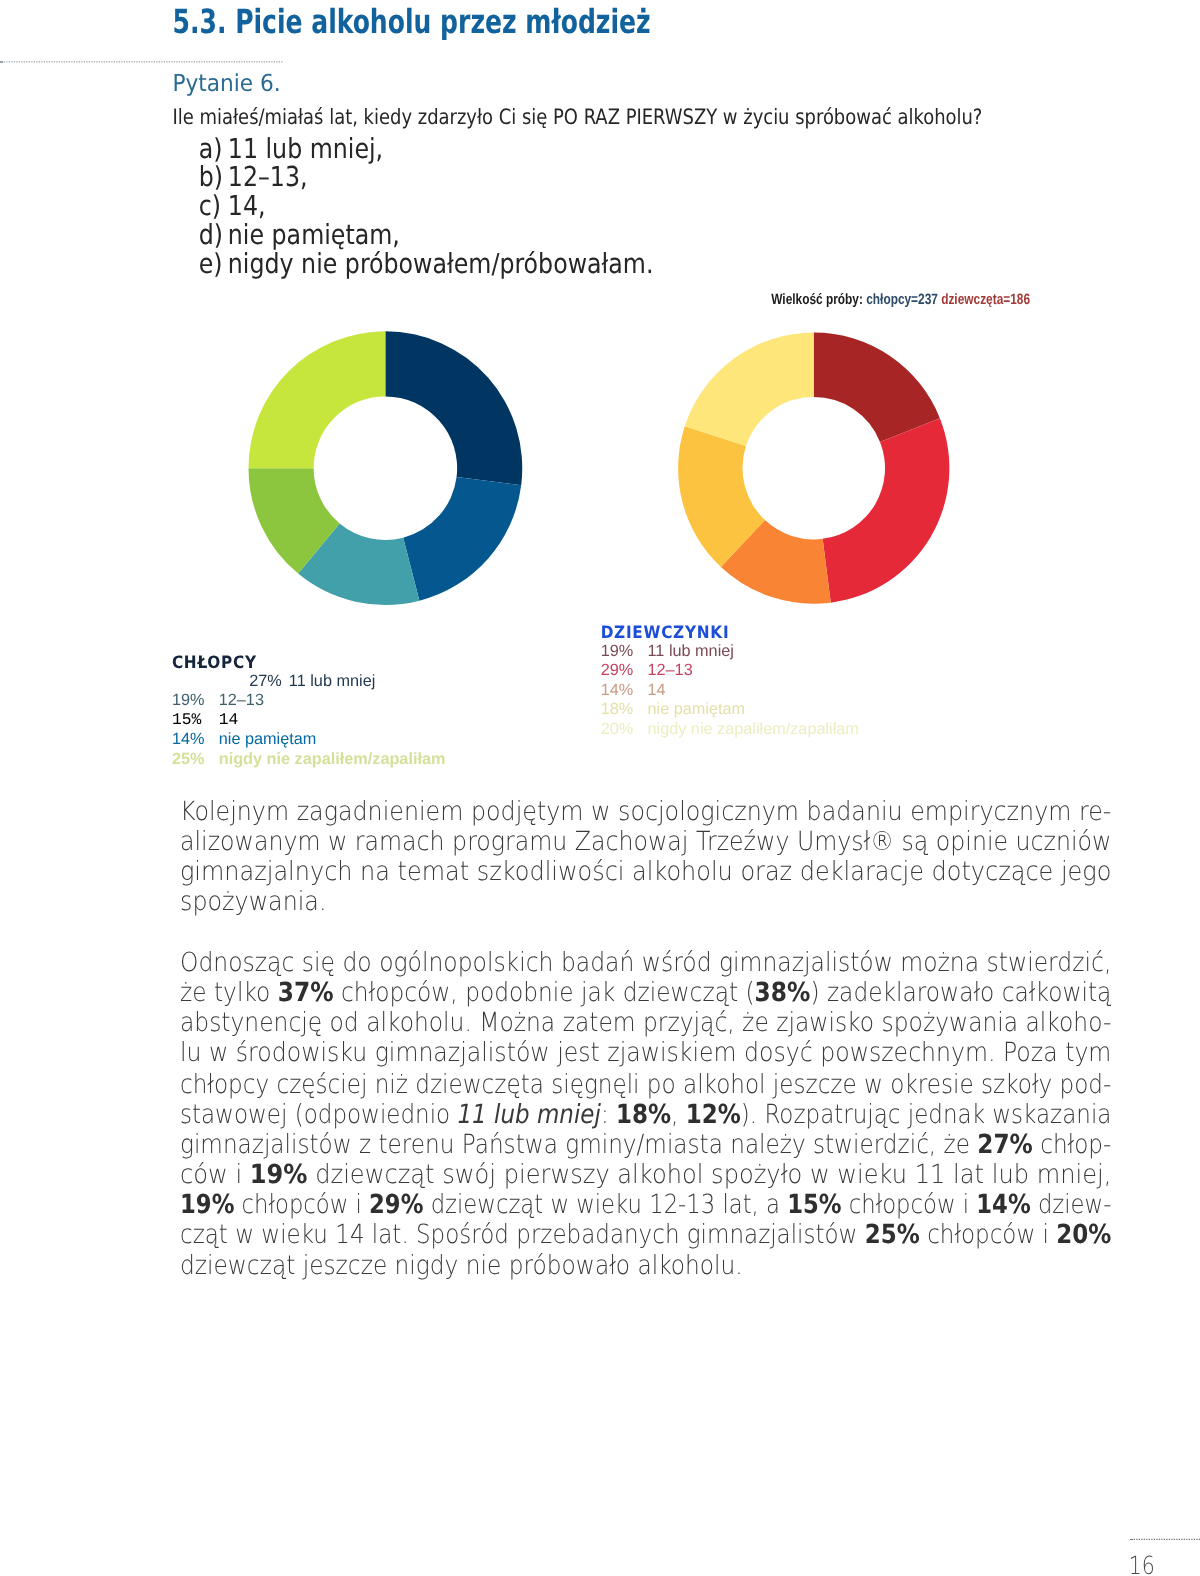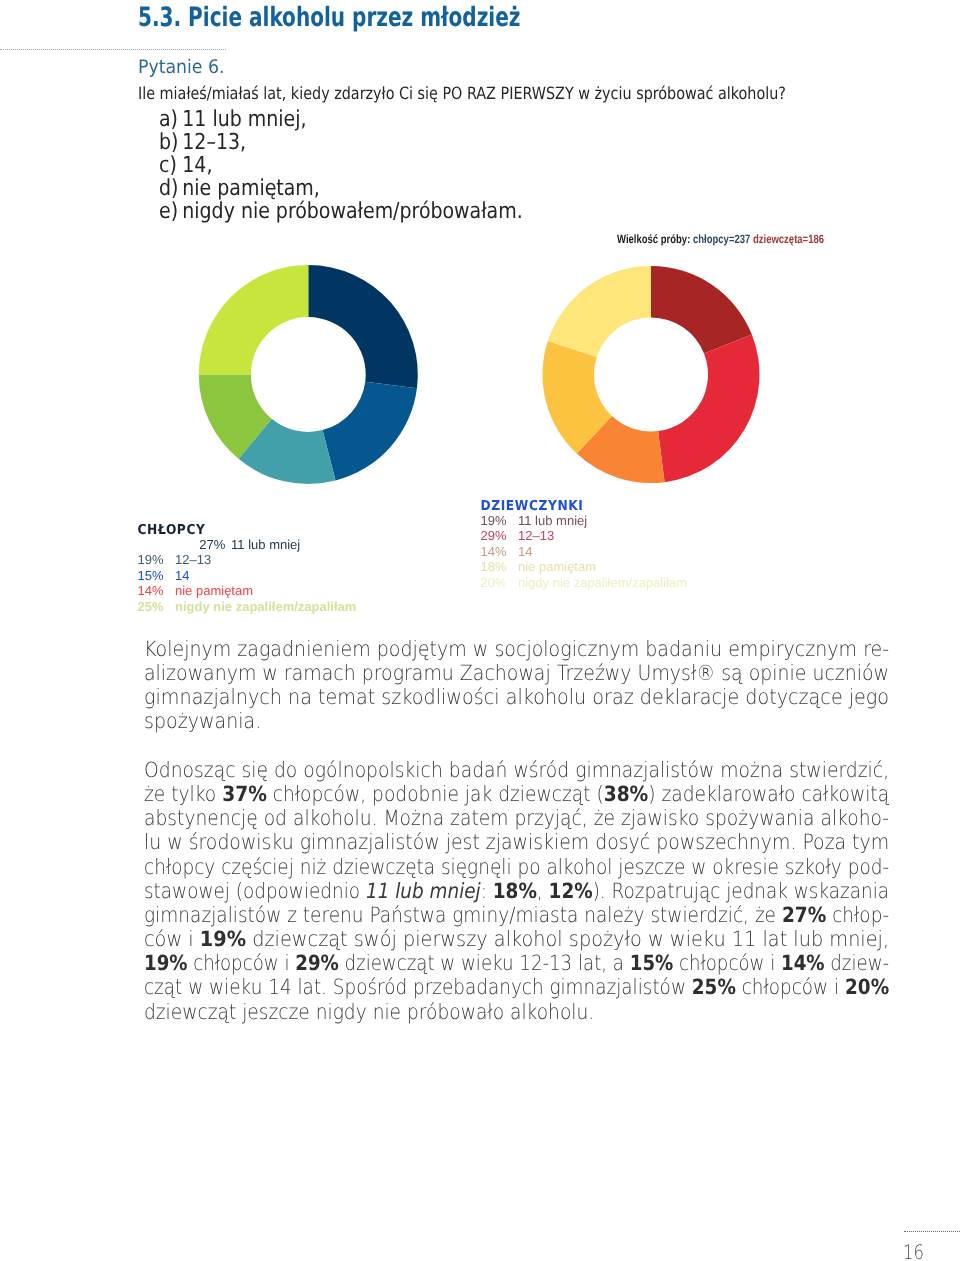--- a/index.html
+++ b/index.html
@@ -132,22 +132,22 @@
         <path d="M664.60,482.14 A108.5,108.5 0 0 1 576.73,453.59 L611.98,416.05 A57,57 0 0 0 658.14,431.05 Z" fill="#f98434"></path>
         <path d="M576.73,453.59 A108.5,108.5 0 0 1 547.81,340.97 L596.79,356.89 A57,57 0 0 0 611.98,416.05 Z" fill="#fbc33f"></path>
         <path d="M547.81,340.97 A108.5,108.5 0 0 1 651.00,266.00 L651.00,317.50 A57,57 0 0 0 596.79,356.89 Z" fill="#fee67a"></path>
       </g>
     </svg>
 
   <div class="legend" id="legend0" style="left:137.5px; top:500.6px;margin-top:24px;">
       <div class="head" style="color: rgb(21, 37, 60);">CHŁOPCY</div>
       <div class="item" style="color: rgb(35, 58, 78); text-align: center;"><span class="pct">27%</span><span>11 lub mniej</span></div>
       <div class="item" style="color: rgb(63, 95, 108);"><span class="pct">19%</span><span>12–13</span></div>
-      <div class="item" style="color: #1d4ed8;"><span class="pct">15%</span><span>14</span></div>
-      <div class="item" style="color: #ef4444;"><span class="pct">14%</span><span>nie pamiętam</span></div>
+      <div class="item" style="color: #000000; font-family: Liberation Mono, monospace;"><span class="pct">15%</span><span>14</span></div>
+      <div class="item" style="color: #0369a1;"><span class="pct">14%</span><span>nie pamiętam</span></div>
       <div class="item" style="color: rgb(213, 224, 155); font-weight: bold;"><span class="pct">25%</span><span>nigdy nie zapaliłem/zapaliłam</span></div>
     </div>
   <div class="legend" id="legend1" style="left:480.5px; top:500.6px;">
       <div class="head" style="color: #1d4ed8;">DZIEWCZYNKI</div>
       <div class="item" style="color: rgb(123, 75, 85);"><span class="pct">19%</span><span>11 lub mniej</span></div>
       <div class="item" style="color: rgb(199, 64, 95);"><span class="pct">29%</span><span>12–13</span></div>
       <div class="item" style="color: rgb(202, 155, 133);"><span class="pct">14%</span><span>14</span></div>
       <div class="item" style="color: rgb(229, 224, 169);"><span class="pct">18%</span><span>nie pamiętam</span></div>
       <div class="item" style="color: rgb(237, 238, 192);"><span class="pct">20%</span><span>nigdy nie zapaliłem/zapaliłam</span></div>
     </div>

